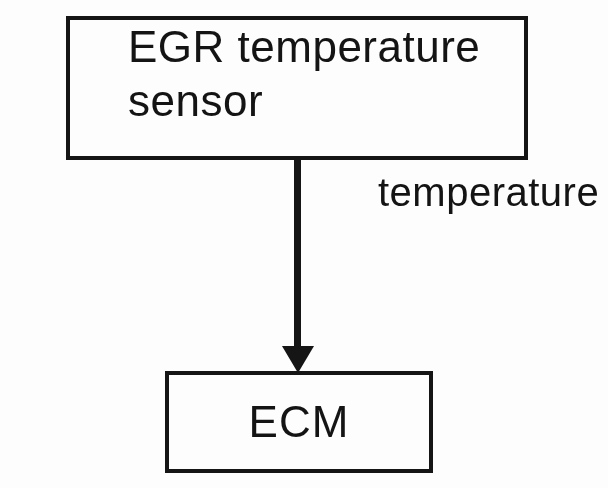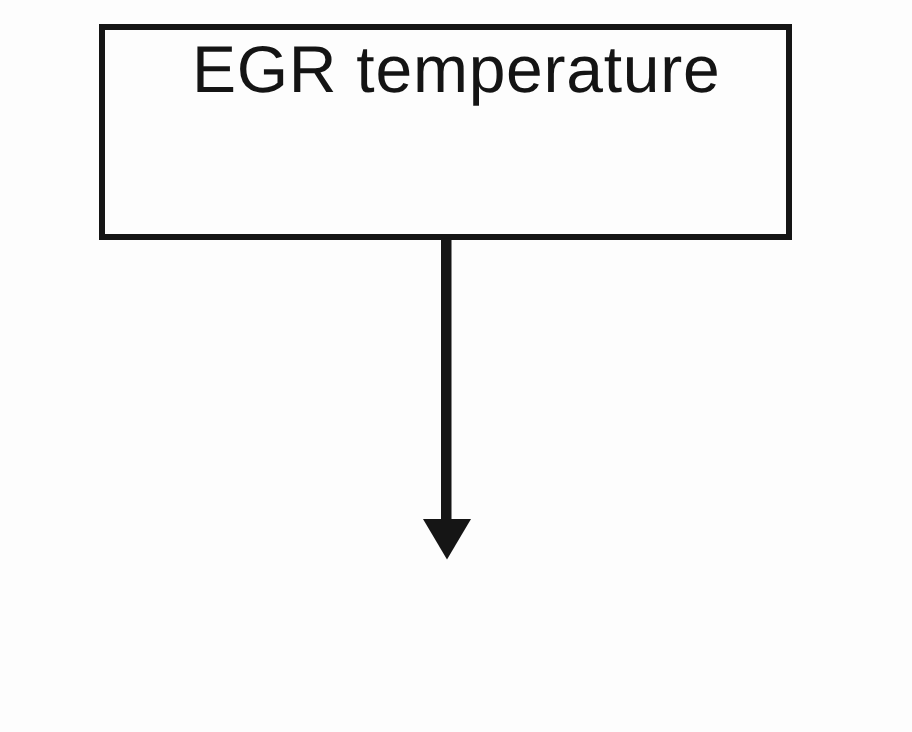--- a/index.html
+++ b/index.html
@@ -67,23 +67,28 @@
   }
 </style>
 </head>
 <body>
 
 <div class="canvas">
 
   <div class="node node-top">
     <div class="node-label">
       <div>EGR temperature</div>
+      <div>sensor</div>
     </div>
   </div>
 
   <div class="arrow-shaft"></div>
   <div class="arrow-head"></div>
 
   <div class="edge-label">
+    <div>temperature</div>
   </div>
 
+  <div class="node node-bottom">
+    <div class="node-label">ECM</div>
+  </div>
 
 </div>
 
 </body></html>

